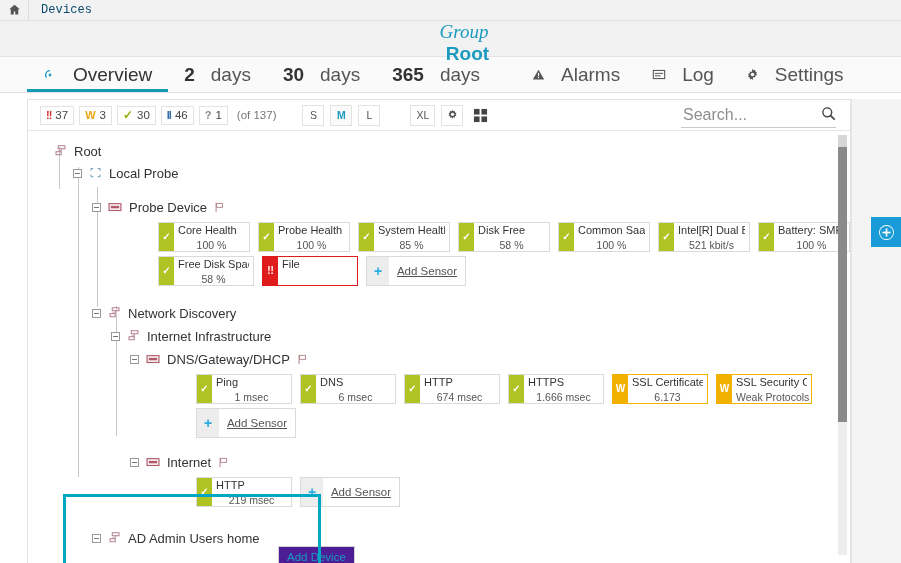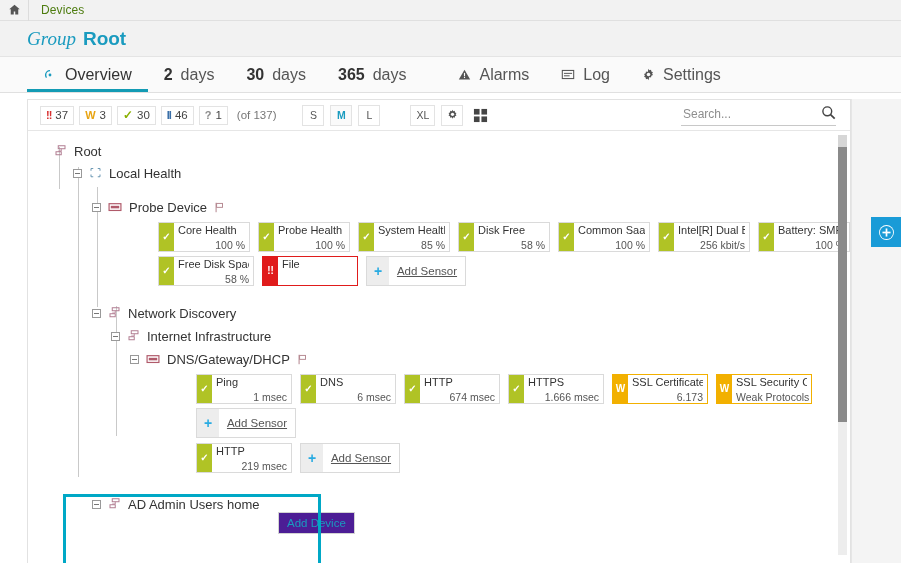--- a/index.html
+++ b/index.html
@@ -23,31 +23,33 @@
   }
   .home-cell {
     width: 29px; height: 21px;
     display: flex; align-items: center; justify-content: center;
     border-right: 1px solid #dcdcdc;
   }
   .home-icon { width: 13px; height: 12px; display:block; }
   .crumb-text {
     padding-left: 12px;
     font-size: 12px;
-    color: #4d7c0f;
+    color: #0c4a6e;
     letter-spacing: .1px;
+    font-family: Liberation Mono, monospace;
   }
 
   
   .titlebar {
     height: 36px;
     background: #f2f2f2;
     display: flex; align-items: center;
     padding-left: 27px;
     border-bottom: 1px solid #e4e4e4;
+    flex-direction: column;
   }
   .title-obj {
     font-size: 19px;
     color: #1a9bbf;
     font-style: italic;
     font-family: "Liberation Serif", serif;
   }
   .title-name {
     font-size: 19px;
     color: #1a9bbf;
@@ -60,23 +62,23 @@
   .tabbar {
     height: 36px;
     background: #fafafa;
     border-bottom: 1px solid #e0e0e0;
     display: flex;
     align-items: stretch;
     padding-left: 27px;
   }
   .tab {
     display: flex; align-items: center;
-    gap: 8px;
+    gap: 16px;
     padding: 0 16px;
-    font-size: 16px;
+    font-size: 19px;
     color: #555;
     position: relative;
     cursor: pointer;
     white-space: nowrap;
   }
   .tab.active { color: #333; }
   .tab.active::after {
     content: "";
     position: absolute;
     left: 0; right: 0; bottom: 0;
@@ -140,21 +142,21 @@
   .searchwrap {
     position: absolute;
     right: 14px; top: 5px;
     width: 155px;
     border-bottom: 1px solid #c8c8c8;
     display: flex; align-items: center;
     padding-bottom: 2px;
   }
   .searchwrap input {
     border: none; outline: none;
-    font-size: 12px; color: #666;
+    font-size: 16px; color: #666;
     width: 128px;
     background: transparent;
     font-family: "Liberation Sans", sans-serif;
   }
   .searchwrap input::placeholder { color: #8e8e8e; }
   .search-icon { margin-left: auto; }
 
   
   .treearea {
     position: relative;
@@ -232,21 +234,21 @@
     padding: 1px 4px 0 4px;
     display: flex; flex-direction: column; justify-content: space-between;
   }
   .tile .tname {
     font-size: 11px; color: #333;
     white-space: nowrap; overflow: hidden; text-overflow: clip;
     line-height: 13px;
   }
   .tile .tval {
     font-size: 10.5px; color: #555;
-    text-align: right; line-height: 12px;
+    text-align: center; line-height: 12px;
     white-space: nowrap;
   }
   .tile .tval.left { text-align: left; }
 
   .addsensor {
     width: 100px; height: 30px;
     border: 1px solid #dadada;
     background: #fff;
     display: flex; align-items: stretch;
     cursor: pointer;
@@ -480,21 +482,21 @@
       <span class="nodelabel">Root</span>
     </div>
 
     <div class="trow" style="padding-left:45px; margin-top:2px">
       <span class="expander"></span>
       <span class="nodeicon">
         <svg width="13" height="12" viewBox="0 0 16 16">
           <path d="M2 2h3M2 2v3M14 2h-3M14 2v3M2 13h3M2 13v-3M14 13h-3M14 13v-3" fill="none" stroke="#6e9ab5" stroke-width="1.4"></path>
         </svg>
       </span>
-      <span class="nodelabel">Local Health</span>
+      <span class="nodelabel">Local Probe</span>
     </div>
 
     <div class="trow" style="padding-left:64px; margin-top:14px">
       <span class="expander"></span>
       <span class="nodeicon">
         <svg width="14" height="11" viewBox="0 0 16 13">
           <rect x="1" y="2" width="14" height="8" fill="none" stroke="#b05a6a" stroke-width="1.4"></rect>
           <rect x="3" y="4.5" width="10" height="3" fill="#b05a6a"></rect>
         </svg>
       </span>
@@ -540,21 +542,21 @@
         <div class="bar">✓</div>
         <div class="body">
           <div class="tname">Common SaaS...</div>
           <div class="tval">100 %</div>
         </div>
       </div>
       <div class="tile up">
         <div class="bar">✓</div>
         <div class="body">
           <div class="tname">Intel[R] Dual Ba...</div>
-          <div class="tval">256 kbit/s</div>
+          <div class="tval">521 kbit/s</div>
         </div>
       </div>
       <div class="tile up">
         <div class="bar">✓</div>
         <div class="body">
           <div class="tname">Battery: SMP D...</div>
           <div class="tval">100 %</div>
         </div>
       </div>
     </div>
@@ -666,20 +668,36 @@
       </div>
     </div>
 
     <div class="tilerow" style="padding-left:168px; margin-top:4px">
       <div class="addsensor">
         <div class="plusbar">+</div>
         <div class="astxt">Add Sensor</div>
       </div>
     </div>
 
+    <div class="trow" style="padding-left:102px; margin-top:14px">
+      <span class="expander"></span>
+      <span class="nodeicon">
+        <svg width="14" height="11" viewBox="0 0 16 13">
+          <rect x="1" y="2" width="14" height="8" fill="none" stroke="#b05a6a" stroke-width="1.4"></rect>
+          <rect x="3" y="4.5" width="10" height="3" fill="#b05a6a"></rect>
+        </svg>
+      </span>
+      <span class="nodelabel">Internet</span>
+      <span class="flagicon">
+        <svg width="11" height="11" viewBox="0 0 14 14">
+          <rect x="2" y="1" width="1.3" height="12" fill="#b4868f"></rect>
+          <rect x="3.3" y="1.8" width="7.5" height="5" fill="none" stroke="#b4868f" stroke-width="1.2"></rect>
+        </svg>
+      </span>
+    </div>
 
     <div class="tilerow" style="padding-left:168px; margin-top:5px">
       <div class="tile up">
         <div class="bar">✓</div>
         <div class="body">
           <div class="tname">HTTP</div>
           <div class="tval">219 msec</div>
         </div>
       </div>
       <div class="addsensor">

